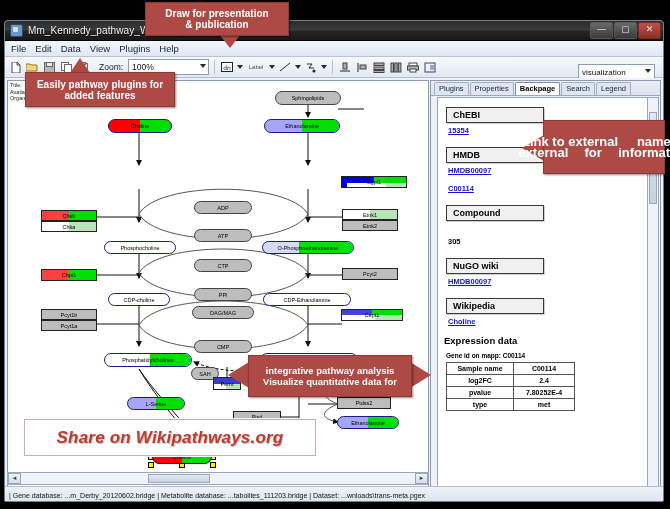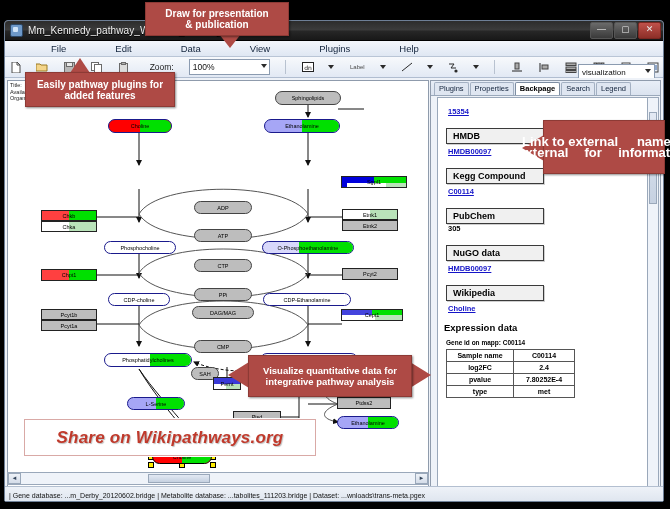--- a/index.html
+++ b/index.html
@@ -42,27 +42,27 @@
     color:#e8e8e8;font-size:9px;line-height:13px;text-align:center;
   }
   .win-btn.close{background:linear-gradient(to bottom,#c0514a,#8d2f28);border-color:#7a2620;}
 
   
   .menubar{
     height:15px;background:linear-gradient(to bottom,#f3f6fb,#dfe7f3);
     border-bottom:1px solid #b9c5d6;display:flex;align-items:center;
     padding-left:6px;gap:9px;
   }
-  .menubar span{font-size:9.5px;color:#13243c;margin-left:40px;}
+  .menubar span{font-size:9.5px;color:#13243c;}
 
   
   .toolbar{
     height:20px;background:linear-gradient(to bottom,#f7f9fc,#e2e9f4);
     border-bottom:1px solid #b0bdd0;display:flex;align-items:center;
-    padding:0 3px;gap:3px;position:relative;justify-content:space-between;
+    padding:0 3px;gap:3px;position:relative;
   }
   .tb-ico{
     width:14px;height:14px;display:flex;align-items:center;justify-content:center;
     font-size:10px;color:#4a4a4a;flex:none;
   }
   .tb-sep{width:1px;height:14px;background:#b8c2d0;margin:0 2px;flex:none;}
   .zoom-lbl{font-size:8.5px;color:#1a1a1a;margin-left:6px;margin-right:2px;}
   .zoom-combo{
     width:76px;height:14px;background:#fff;border:1px solid #8b9bb0;
     display:flex;align-items:center;font-size:8.5px;color:#111;padding-left:3px;
@@ -118,21 +118,21 @@
   .db-head{
     display:inline-block;min-width:84px;
     border:1px solid #3a3a3a;background:#f0f0f0;
     font-size:9px;font-weight:bold;color:#000;padding:2px 6px;
     box-shadow:1px 1px 0 #cfcfcf;
   }
   .db-link{
     display:block;margin:3px 0 9px 2px;font-size:7.5px;color:#1414c8;
     text-decoration:underline;font-weight:bold;
   }
-  .db-plain{display:block;margin:0 0 9px 2px;font-size:7.5px;color:#000;font-weight:bold;}
+  .db-plain{display:block;margin:16px 0 9px 2px;font-size:7.5px;color:#000;font-weight:bold;}
   .expr-title{margin:2px 0 6px 6px;font-size:9.5px;font-weight:bold;color:#000;}
   .expr-gid{margin:0 0 3px 8px;font-size:6.5px;color:#000;font-weight:bold;}
   table.expr{
     margin-left:8px;border-collapse:collapse;
   }
   table.expr td{
     border:1px solid #555;font-size:7px;color:#000;font-weight:bold;
     text-align:center;padding:2px 4px;background:#fff;
   }
   table.expr td.k{width:58px;}
@@ -578,40 +578,40 @@
           <div class="tab">Plugins</div>
           <div class="tab">Properties</div>
           <div class="tab active">Backpage</div>
           <div class="tab">Search</div>
           <div class="tab">Legend</div>
         </div>
 
         <div class="backpage">
 
           <div class="db-block">
+            <div class="db-head">ChEBI</div>
             <a class="db-link" href="#">15354</a>
           </div>
 
           <div class="db-block">
             <div class="db-head">HMDB</div>
             <a class="db-link" href="#">HMDB00097</a>
           </div>
 
           <div class="db-block">
-            <div class="db-head">Kegg Compound</div>
             <a class="db-link" href="#">C00114</a>
           </div>
 
           <div class="db-block">
-            <div class="db-head">PubChem</div>
+            <div class="db-head">Compound</div>
             <span class="db-plain">305</span>
           </div>
 
           <div class="db-block">
-            <div class="db-head">NuGO data</div>
+            <div class="db-head">NuGO wiki</div>
             <a class="db-link" href="#">HMDB00097</a>
           </div>
 
           <div class="db-block">
             <div class="db-head">Wikipedia</div>
             <a class="db-link" href="#">Choline</a>
           </div>
 
           <div class="expr-title">Expression data</div>
           <div class="expr-gid">Gene id on mapp: C00114</div>
@@ -668,22 +668,22 @@
   <div class="tri" style="left:70px;top:58px;border-left:10px solid transparent;border-right:10px solid transparent;border-bottom:15px solid #ae4a45;"></div>
 
   <div class="callout" style="left:543px;top:120px;width:120px;height:52px;font-size:13px;flex-direction:row;text-align:center;">
     <span>Link  to external</span>
     <span>external  for</span>
     <span>name information</span>
   </div>
   <div class="tri" style="left:522px;top:135px;border-top:13px solid transparent;border-bottom:13px solid transparent;border-right:22px solid #ae4a45;"></div>
 
   <div class="callout" style="left:248px;top:355px;width:162px;height:40px;font-size:9.5px;flex-direction:column;">
+    <span>integrative pathway analysis</span>
     <span>Visualize quantitative data  for</span>
-    <span>integrative pathway analysis</span>
   </div>
   <div class="tri" style="left:228px;top:362px;border-top:13px solid transparent;border-bottom:13px solid transparent;border-right:21px solid #ae4a45;"></div>
   <div class="tri" style="left:410px;top:362px;border-top:13px solid transparent;border-bottom:13px solid transparent;border-left:21px solid #ae4a45;"></div>
 
   <div class="wpbox" style="left:24px;top:419px;width:290px;height:35px;">
     <span>Share on Wikipathways.org</span>
   </div>
 
 </div>
 

